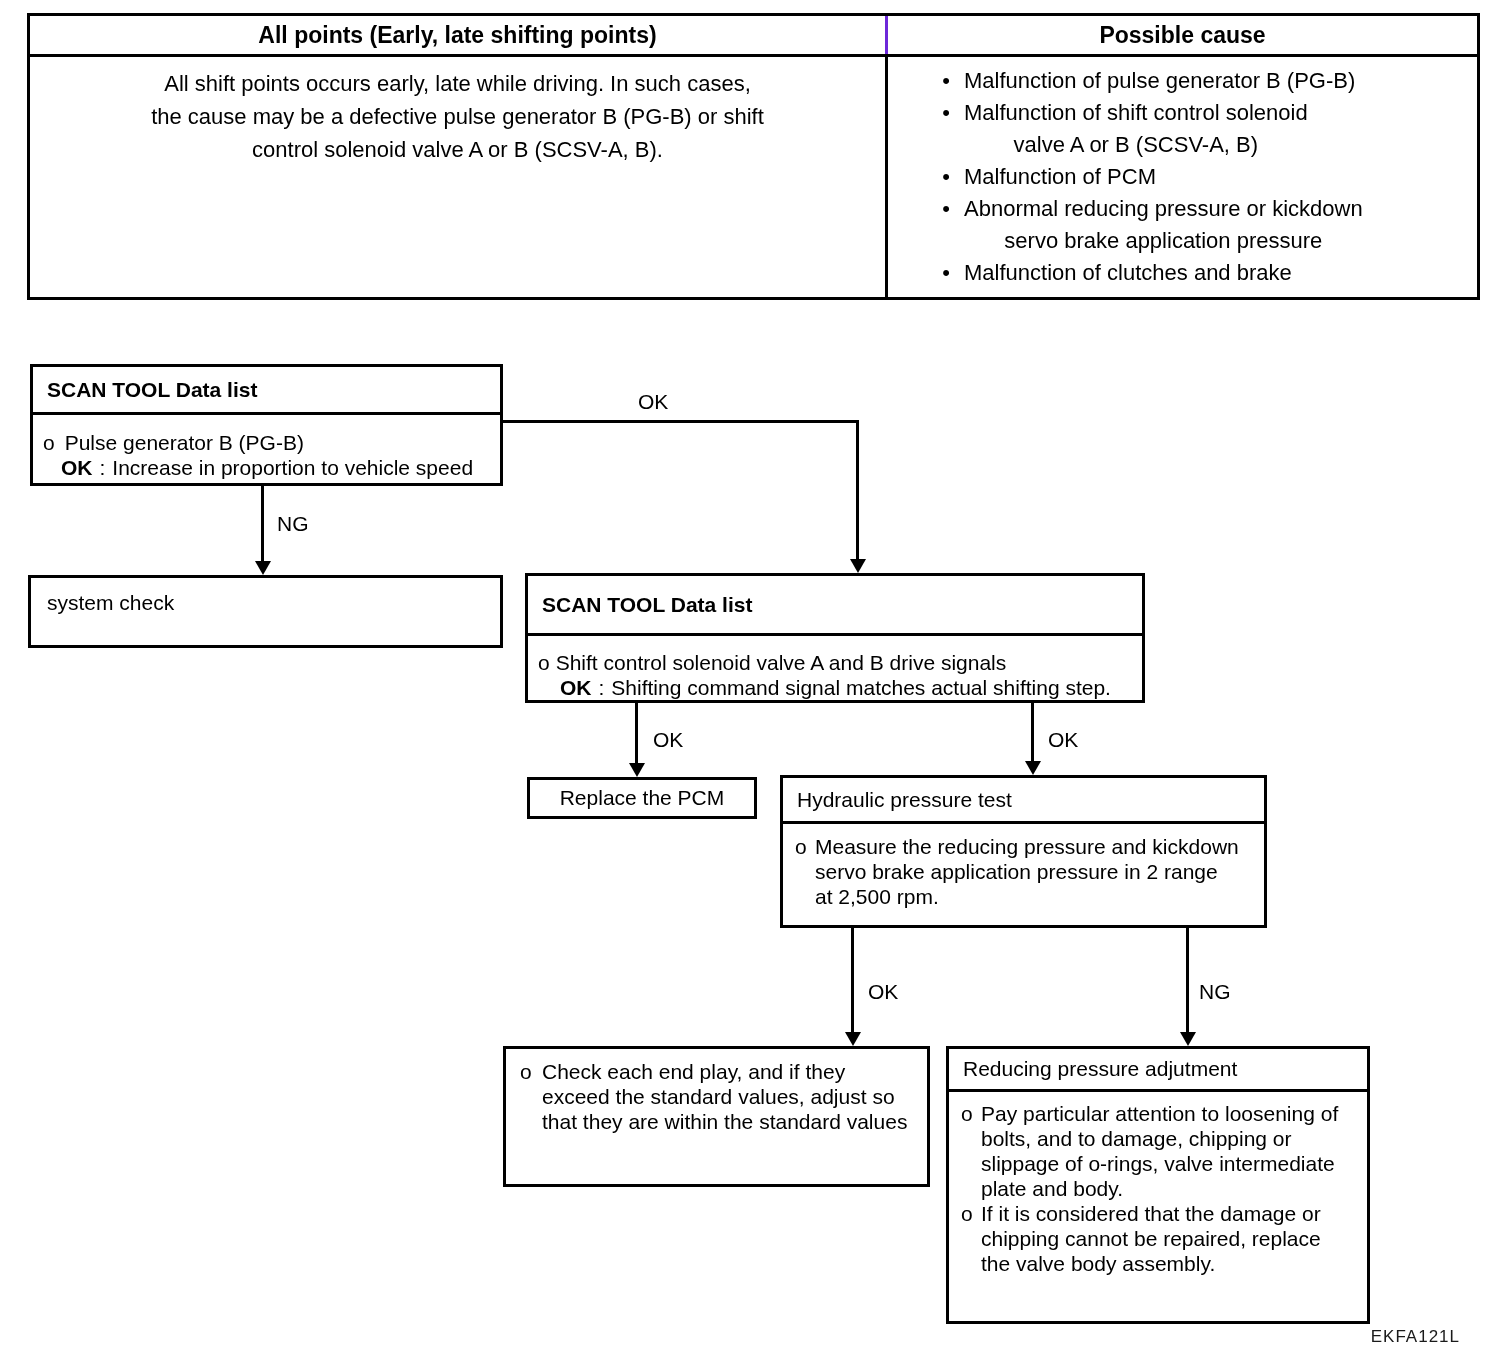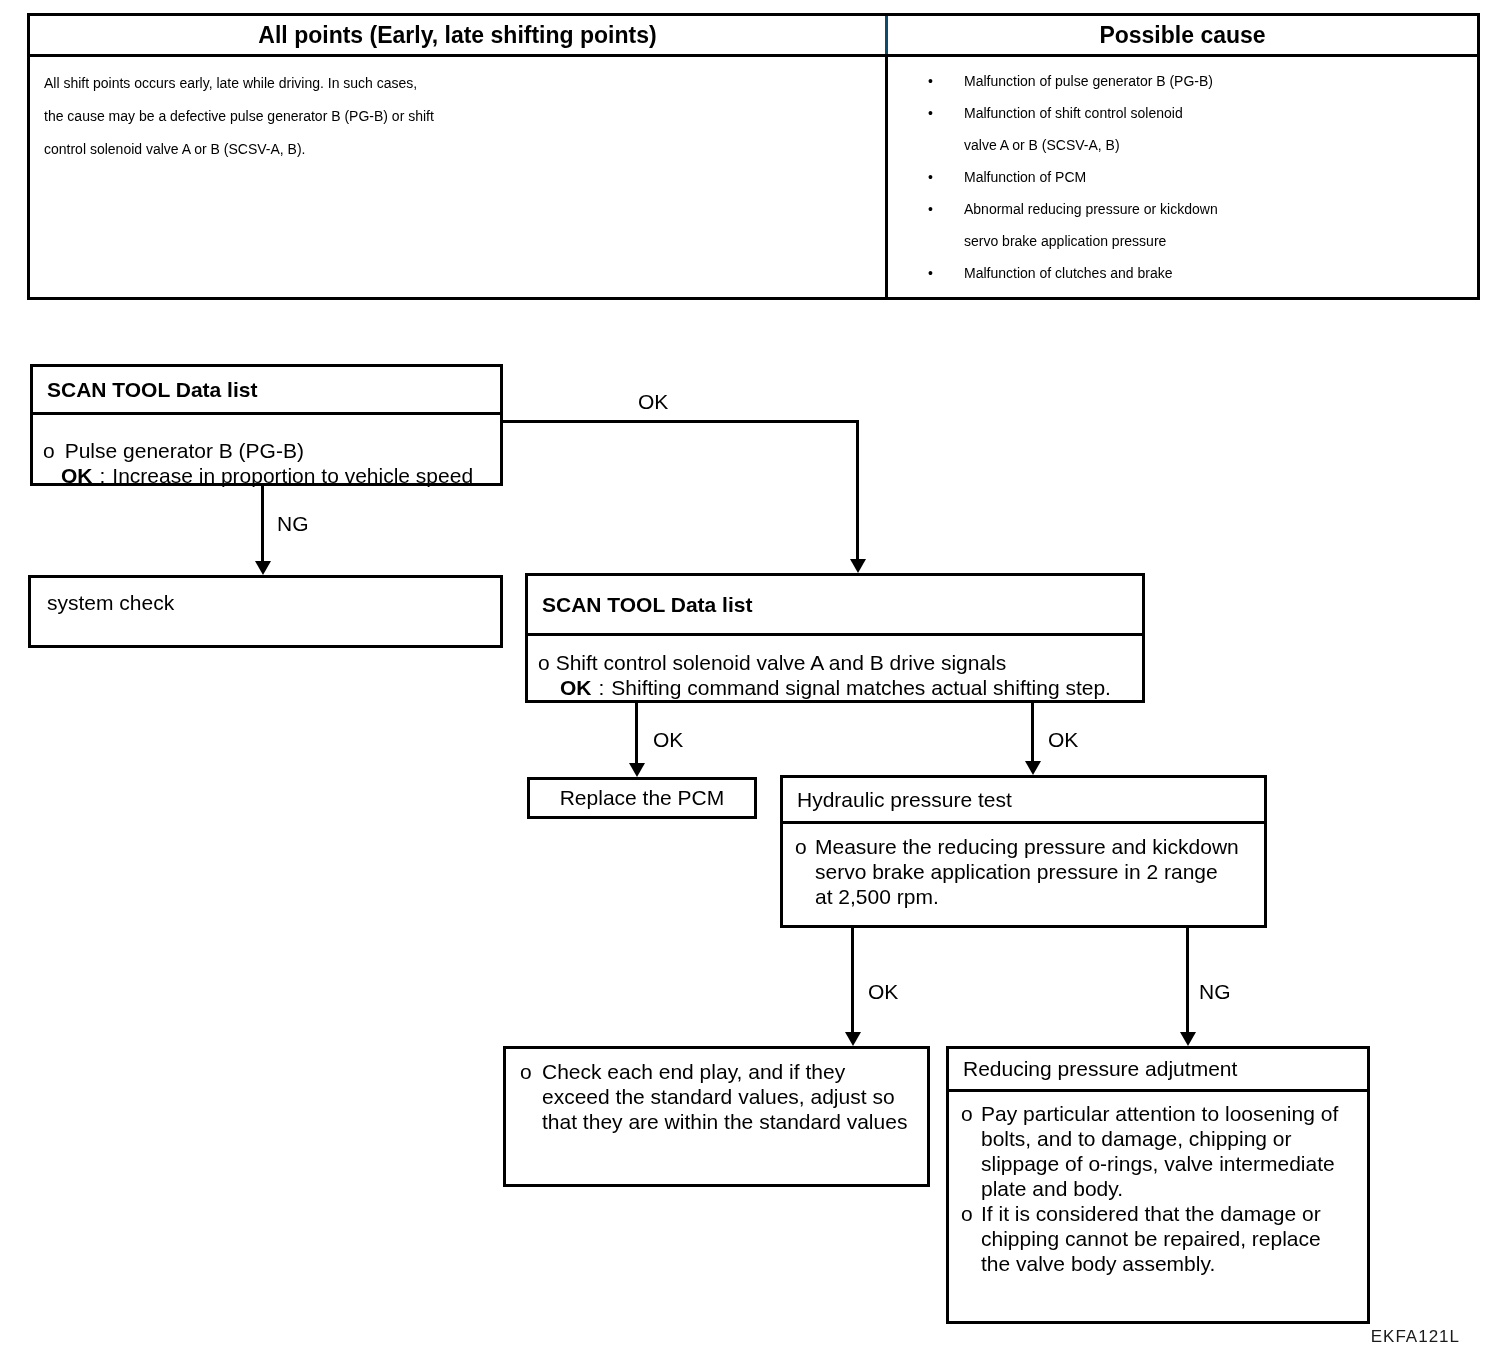--- a/index.html
+++ b/index.html
@@ -11,24 +11,24 @@
 
   
   .dtable {
     position:absolute; left:27px; top:13px; width:1453px; height:287px;
     border:3px solid #000; box-sizing:border-box;
     display:flex; flex-direction:column; background:#fff;
   }
   .dtable-head { display:flex; height:48px; border-bottom:3px solid #000; box-sizing:border-box; }
   .dtable-hcell { display:flex; align-items:center; justify-content:center;
     font-weight:bold; font-size:23px; box-sizing:border-box; }
-  .dtable-hcell.left { width:858px; border-right:3px solid #0c4a6e; }
+  .dtable-hcell.left { width:858px; border-right:3px solid #6d28d9; }
   .dtable-hcell.right { flex:1; }
   .dtable-body { display:flex; flex:1; }
-  .dtable-bcell { box-sizing:border-box; font-size:14px; }
+  .dtable-bcell { box-sizing:border-box; font-size:22px;text-align:center; }
   .dtable-bcell.left { width:858px; border-right:3px solid #000; padding:10px 14px; }
   .dtable-bcell.right { flex:1; padding:8px 10px 8px 40px; }
   .desc-line { line-height:33px; white-space:nowrap; }
   .cause { display:flex; line-height:32px; }
   .cause-marker { width:36px; flex:none; }
   .cause-line { white-space:nowrap; }
 
   
   .box { position:absolute; border:3px solid #000; background:#fff; box-sizing:border-box; font-size:21px; }
   .box-title { display:flex; align-items:center; padding:0 14px; border-bottom:3px solid #000; box-sizing:border-box; white-space:nowrap; }
@@ -103,21 +103,21 @@
           <div>
             <div class="cause-line">Malfunction of clutches and brake</div>
           </div>
         </div>
       </div>
     </div>
   </div>
 
   <div class="box" style="left:30px; top:364px; width:473px; height:122px;">
     <div class="box-title bold" style="height:48px;">SCAN TOOL Data list</div>
-    <div class="box-body" style="padding:23px 10px 0 10px;">
+    <div class="box-body" style="padding:15px 10px 0 10px;">
       <div class="bline">
         <span class="marker">o</span><span>Pulse generator B (PG-B)</span>
       </div>
       <div class="bline indent">
         <b>OK</b><span class="sep">:</span><span>Increase in proportion to vehicle speed</span>
       </div>
     </div>
   </div>
 
   <div class="hline" style="left:503px; top:420px; width:356px; height:3px;"></div>

